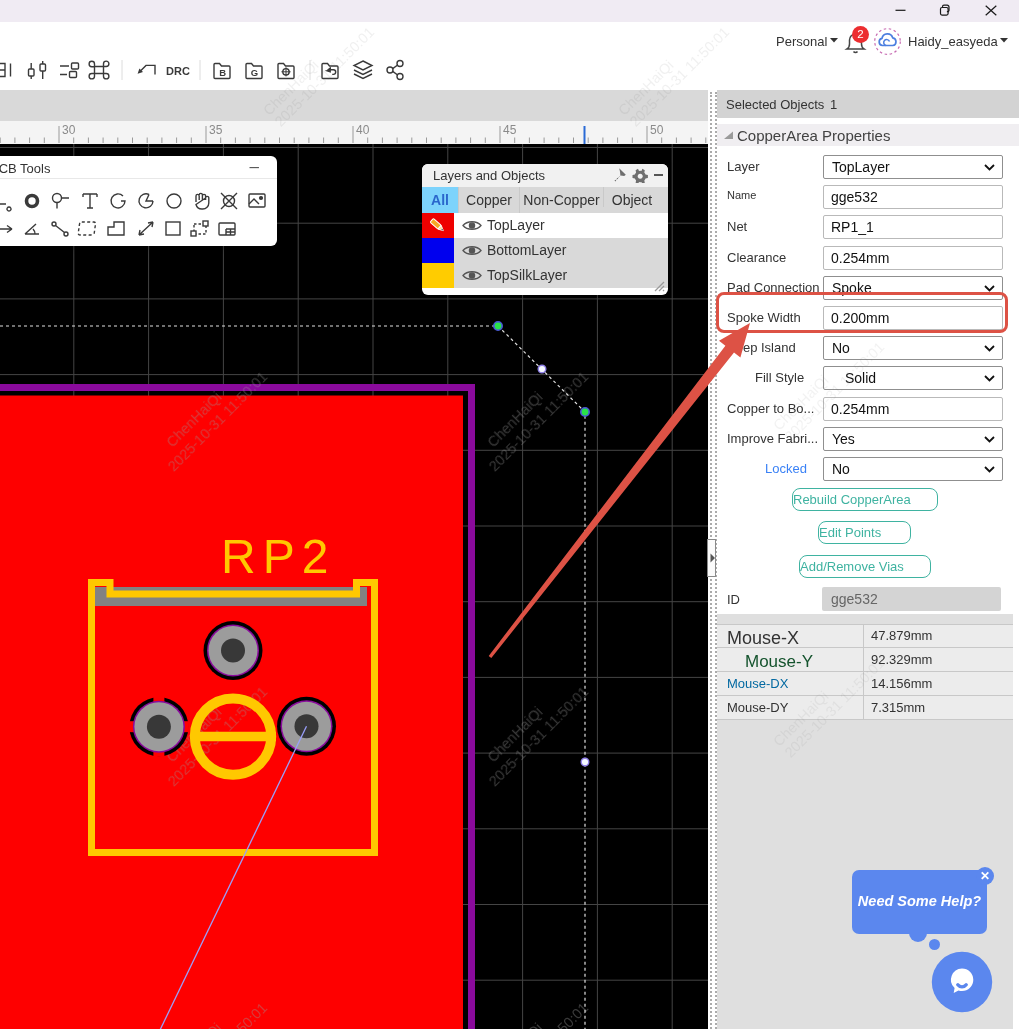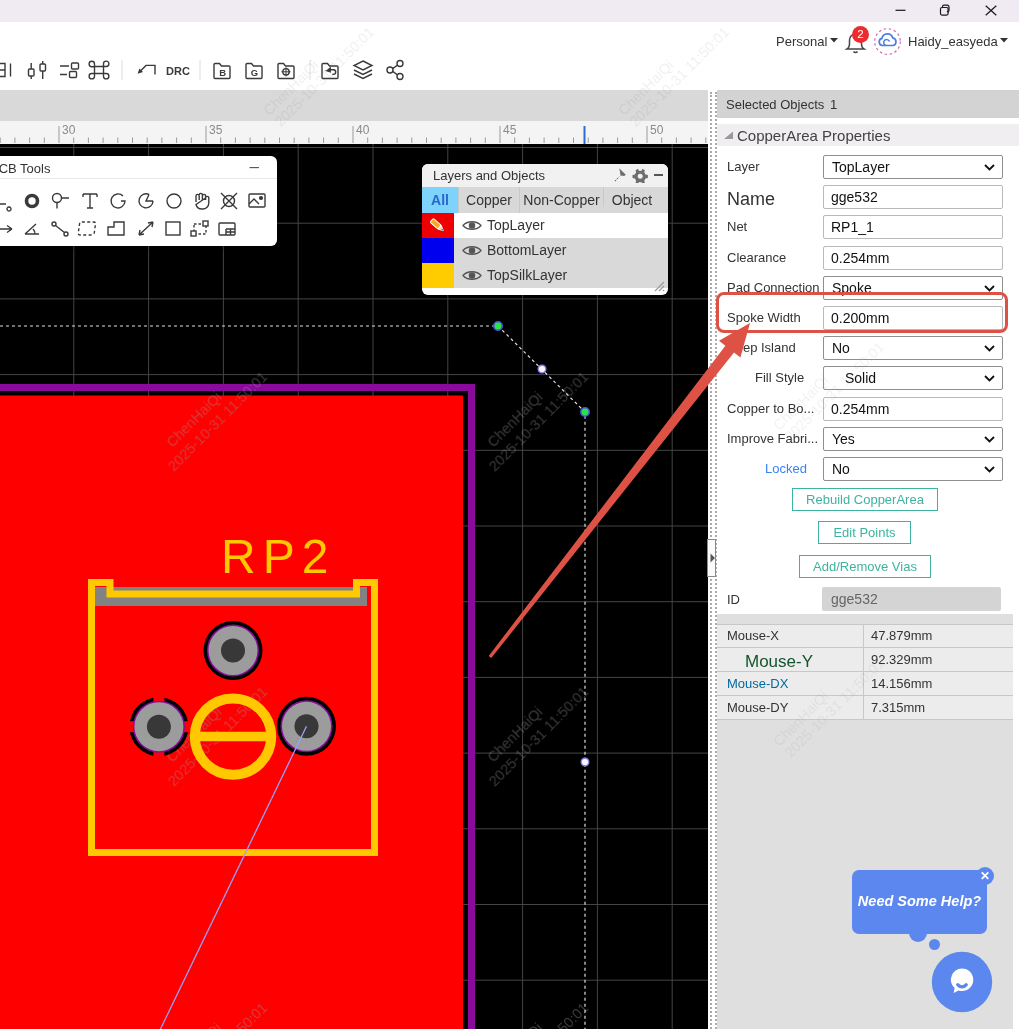--- a/index.html
+++ b/index.html
@@ -257,21 +257,21 @@
 <svg class="abs" style="left:723px;top:131px;" width="11" height="9">
     <path d="M1 8 L10 8 L10 0.5 Z" fill="#9a9a9a"></path>
   </svg>
 <div class="abs" style="left:737px;top:127px;font-size:15px;color:#424242;">CopperArea Properties</div>
 
 <div id="rows">
     <div class="abs" style="left:727px;top:159px;font-size:13px;color:#333;">Layer</div>
     <div class="abs" style="left:823px;top:155px;width:180px;height:24px;border:1px solid #8f8f8f;border-radius:2px;background:#fff;font-size:14px;color:#111;line-height:22px;padding-left:8px;">TopLayer<svg style="position:absolute;right:7px;top:8px;" width="11" height="7">
         <path d="M1 1 L5.5 5.5 L10 1" fill="none" stroke="#111" stroke-width="1.8"></path>
       </svg></div>
-    <div class="abs" style="left:727px;top:189.2px;font-size:18px;color:#333;">Name</div>
+    <div class="abs" style="left:727px;top:189.2px;font-size:11px;color:#333;">Name</div>
     <div class="abs" style="left:823px;top:185.2px;width:180px;height:24px;border:1px solid #b9b9b9;border-radius:2px;background:#fff;font-size:14px;color:#111;line-height:22px;padding-left:7px;">gge532</div>
     <div class="abs" style="left:727px;top:219.4px;font-size:13px;color:#333;">Net</div>
     <div class="abs" style="left:823px;top:215.4px;width:180px;height:24px;border:1px solid #b9b9b9;border-radius:2px;background:#fff;font-size:14px;color:#111;line-height:22px;padding-left:7px;">RP1_1</div>
     <div class="abs" style="left:727px;top:249.6px;font-size:13px;color:#333;">Clearance</div>
     <div class="abs" style="left:823px;top:245.6px;width:180px;height:24px;border:1px solid #b9b9b9;border-radius:2px;background:#fff;font-size:14px;color:#111;line-height:22px;padding-left:7px;">0.254mm</div>
     <div class="abs" style="left:727px;top:279.8px;font-size:13px;color:#333;">Pad Connection</div>
     <div class="abs" style="left:823px;top:275.8px;width:180px;height:24px;border:1px solid #8f8f8f;border-radius:2px;background:#fff;font-size:14px;color:#111;line-height:22px;padding-left:8px;">Spoke<svg style="position:absolute;right:7px;top:8px;" width="11" height="7">
         <path d="M1 1 L5.5 5.5 L10 1" fill="none" stroke="#111" stroke-width="1.8"></path>
       </svg></div>
     <div class="abs" style="left:727px;top:310px;font-size:13px;color:#333;">Spoke Width</div>
@@ -294,29 +294,29 @@
     <div class="abs" style="left:823px;top:457px;width:180px;height:24px;border:1px solid #8f8f8f;border-radius:2px;background:#fff;font-size:14px;color:#111;line-height:22px;padding-left:8px;">No<svg style="position:absolute;right:7px;top:8px;" width="11" height="7">
         <path d="M1 1 L5.5 5.5 L10 1" fill="none" stroke="#111" stroke-width="1.8"></path>
       </svg></div>
   </div>
 
 <div class="abs" style="left:716px;top:292px;width:292px;height:41px;border:3px solid #dd5245;border-radius:8px;z-index:30;"></div>
 
 <div class="abs btn" style="left:792px;top:488px;width:146px;height:23px;">Rebuild CopperArea</div>
 <div class="abs btn" style="left:818px;top:521px;width:93px;height:23px;">Edit Points</div>
 <div class="abs btn" style="left:799px;top:555px;width:132px;height:23px;">Add/Remove Vias</div>
-<style>.btn{border:1px solid #3fb3a1;border-radius:0;color:#3fb3a1;font-size:13px;text-align:center;line-height:21px;background:#fff;}</style>
+<style>.btn{border:1px solid #3fb3a1;border-radius:8px;color:#3fb3a1;font-size:13px;text-align:left;line-height:21px;background:#fff;}</style>
 
 <div class="abs" style="left:727px;top:592px;font-size:13px;color:#333;">ID</div>
 <div class="abs" style="left:822px;top:587px;width:179px;height:24px;background:#d4d4d4;border-radius:2px;font-size:14px;color:#666;line-height:24px;padding-left:9px;">gge532</div>
 
 <div class="abs" style="left:717px;top:614px;width:296px;height:415px;background:#dfdfdf;"></div>
 <div id="mtable">
     <div class="abs" style="left:717px;top:624px;width:296px;height:96px;background:#ececec;border-top:1px solid #c8c8c8;"></div>
-    <div class="abs" style="left:727px;top:628px;font-size:13px;color:#333;text-align:center;">Mouse-X</div>
+    <div class="abs" style="left:727px;top:628px;font-size:18px;color:#333;text-align:center;">Mouse-X</div>
     <div class="abs" style="left:871px;top:628px;font-size:13px;color:#333;">47.879mm</div>
     <div class="abs" style="left:717px;top:647px;width:296px;border-top:1px solid #c8c8c8;"></div>
     <div class="abs" style="left:727px;top:652px;font-size:17px;color:#14532d;margin-left:18px;">Mouse-Y</div>
     <div class="abs" style="left:871px;top:652px;font-size:13px;color:#333;">92.329mm</div>
     <div class="abs" style="left:717px;top:671px;width:296px;border-top:1px solid #c8c8c8;"></div>
     <div class="abs" style="left:727px;top:676px;font-size:13px;color:#0369a1;">Mouse-DX</div>
     <div class="abs" style="left:871px;top:676px;font-size:13px;color:#333;">14.156mm</div>
     <div class="abs" style="left:717px;top:695px;width:296px;border-top:1px solid #c8c8c8;"></div>
     <div class="abs" style="left:727px;top:700px;font-size:13px;color:#333;">Mouse-DY</div>
     <div class="abs" style="left:871px;top:700px;font-size:13px;color:#333;">7.315mm</div>

